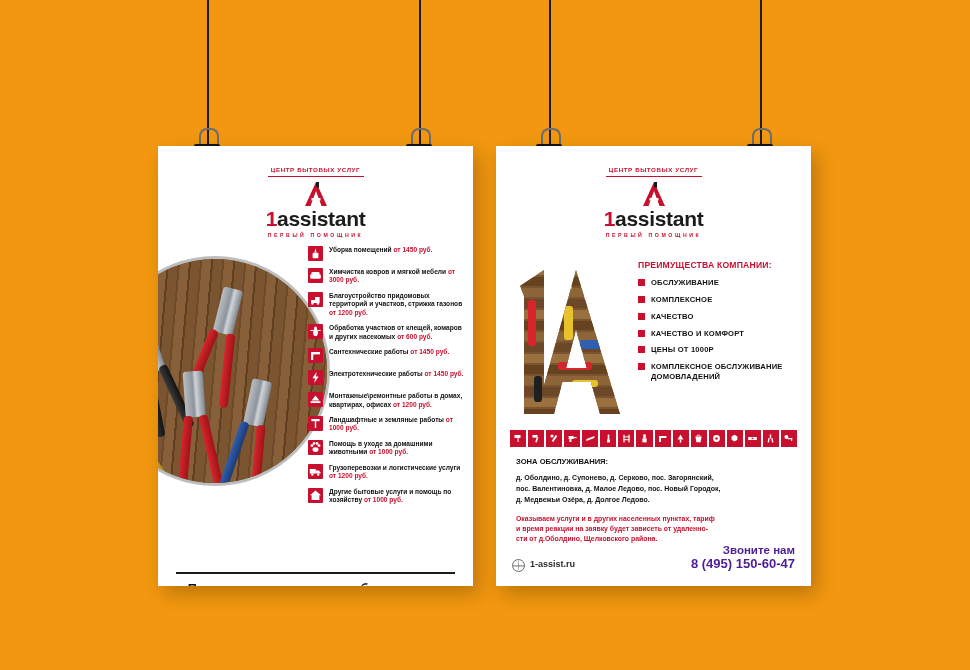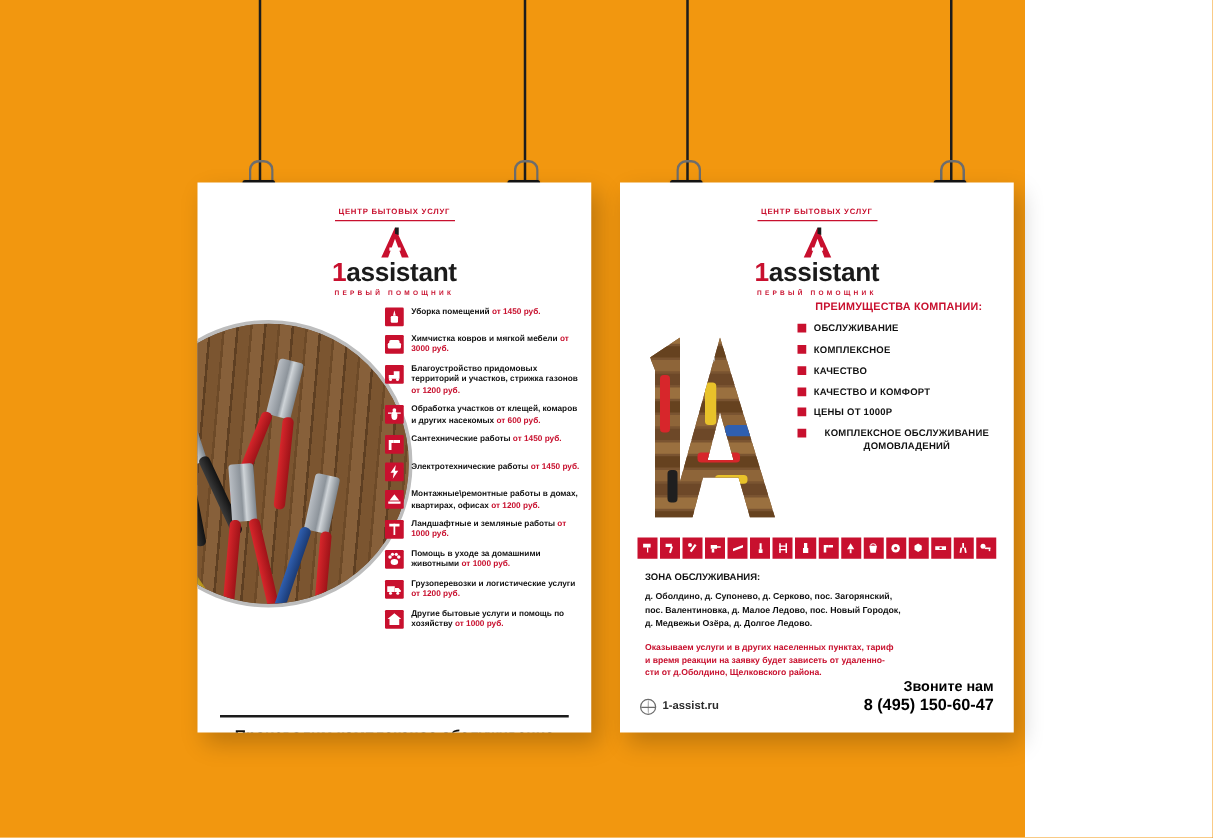--- a/index.html
+++ b/index.html
@@ -5,21 +5,21 @@
   html, body {
     margin: 0;
     padding: 0;
     width: 970px;
     height: 670px;
     overflow: hidden;
     font-family: "Liberation Sans", sans-serif;
   }
   #stage {
     position: relative;
-    width: 820px;
+    width: 970px;
     height: 670px;
     background: #F2970F;
   }
   
   .string {
     position: absolute;
     top: 0;
     width: 2px;
     background: #1d1d1d;
   }
@@ -219,23 +219,22 @@
   .logo-photo {
     position: absolute;
     left: 14px;
     top: 6px;
     width: 120px;
     height: 176px;
   }
   .adv {
     position: absolute;
     left: 142px;
-    top: 2px;
+    top: 22px;
     width: 162px;
-    text-align: center;
   }
   .adv-title {
     color: #C8102E;
     font-size: 8.6px;
     font-weight: bold;
     letter-spacing: .2px;
     margin-bottom: 8px;
   }
   .adv-item {
     display: flex;
@@ -330,21 +329,21 @@
     position: absolute;
     left: 50%; top: 0; bottom: 0;
     width: 1.2px;
     margin-left: -.6px;
     background: #6c6c6c;
     border-radius: 50%;
     transform: scaleX(.55);
   }
   .call {
     text-align: right;
-    color: #000000;
+    color: #4c1d95;
   }
   .call-label {
     font-size: 11.5px;
     font-weight: bold;
     line-height: 1.1;
   }
   .call-phone {
     font-size: 13px;
     font-weight: bold;
     line-height: 1.15;

